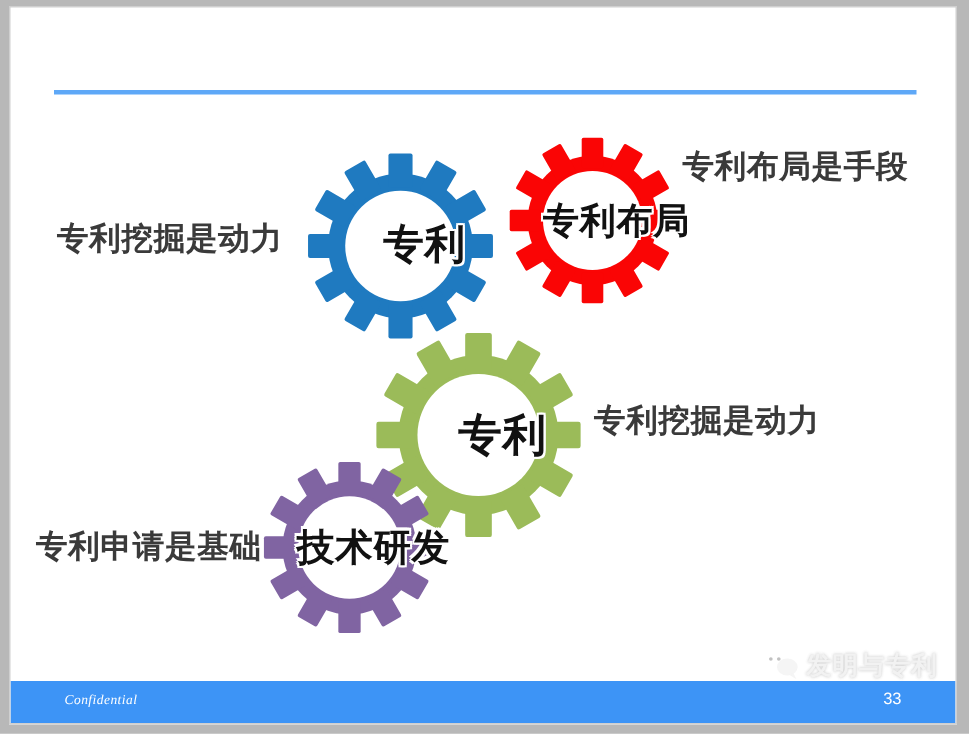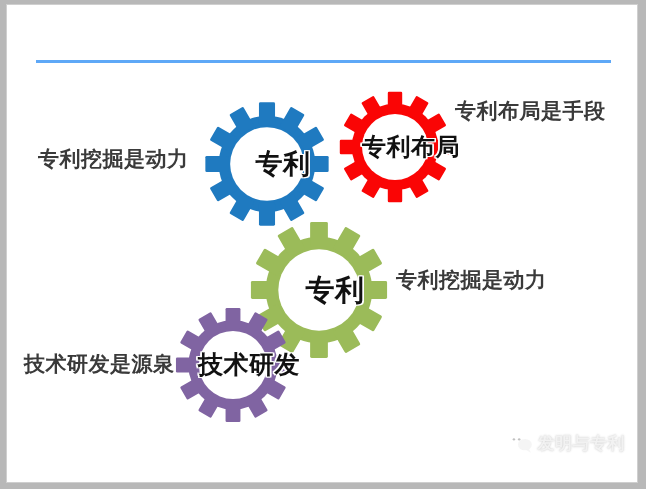--- a/index.html
+++ b/index.html
@@ -248,28 +248,32 @@
     </svg>
     <div class="gear-label">
       <span>技术</span>
       <span>研发</span>
     </div>
   </div>
 
   <div class="callout" id="callout-apply">专利挖掘是动力</div>
   <div class="callout" id="callout-layout">专利布局是手段</div>
   <div class="callout" id="callout-mine">专利挖掘是动力</div>
-  <div class="callout" id="callout-rd">技术研发是源泉</div>
+  <div class="callout" id="callout-rd">专利申请是基础</div>
 
   <div id="watermark">
     <svg class="wm-icon" viewBox="0 0 32 26">
       <ellipse cx="12" cy="10.5" rx="10.5" ry="8.5" fill="#ffffff" opacity="0.85"></ellipse>
       <path d="M5 17 L4 23 L10.5 18.5 Z" fill="#ffffff" opacity="0.85"></path>
       <ellipse cx="22" cy="15" rx="8.5" ry="7" fill="#f3f3f3" opacity="0.95"></ellipse>
       <path d="M27 20 L29.5 25 L23.5 21.5 Z" fill="#f3f3f3" opacity="0.95"></path>
       <circle cx="8.5" cy="8.5" r="1.5" fill="#bcbcbc"></circle>
       <circle cx="15" cy="8.5" r="1.5" fill="#bcbcbc"></circle>
     </svg>
     <span class="wm-text">发明与专利</span>
   </div>
 
+  <div id="footer">
+    <div id="footer-confidential">Confidential</div>
+    <div id="footer-pagenum">33</div>
+  </div>
 
 </div>
 
 </body></html>

